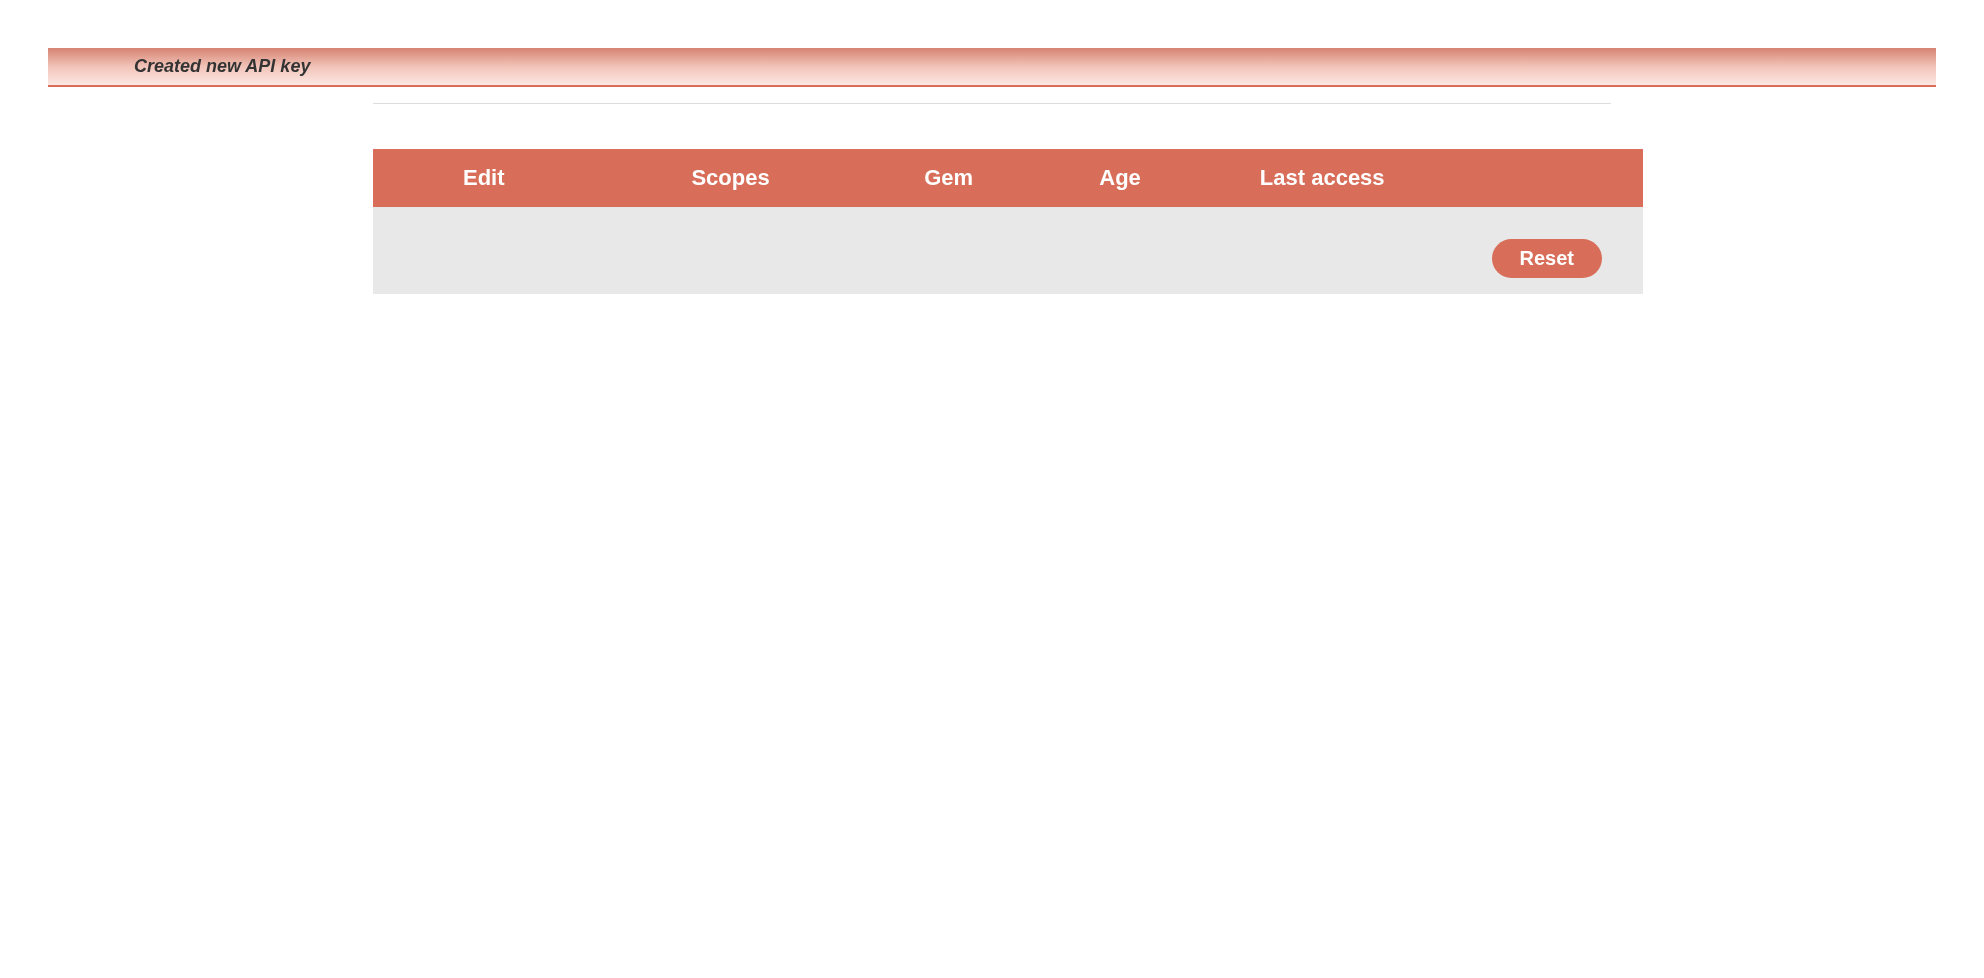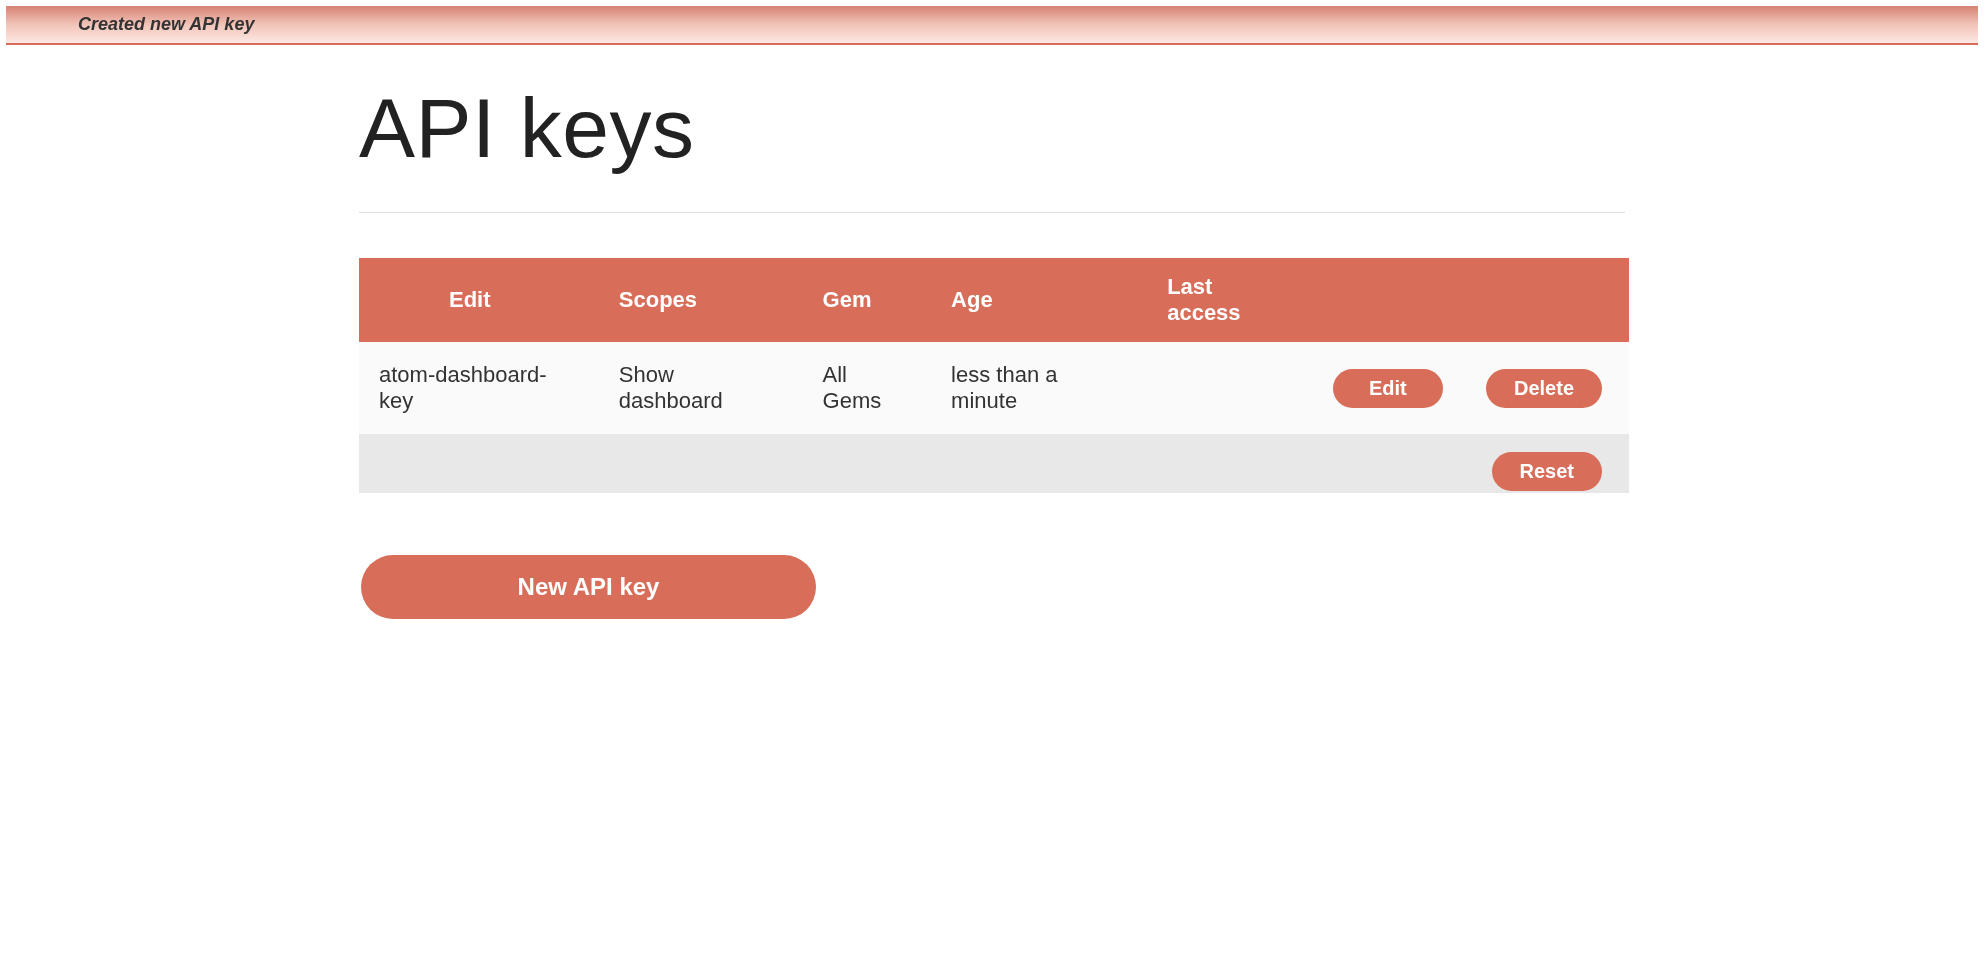--- a/index.html
+++ b/index.html
@@ -1,16 +1,16 @@
 <!DOCTYPE html>
 <html><head>
   <meta charset="utf-8">
   <style>
     * {
-      margin: 2px;
+      margin: 16px;
       padding: 0;
       box-sizing: border-box;
     }
 
     body {
       font-family: "Helvetica Neue", Helvetica, Arial, sans-serif;
       background: #ffffff;
       color: #333;
     }
 
@@ -142,53 +142,38 @@
     }
   </style>
 </head>
 <body>
 
 <div class="flash-banner">
   <span>Created new API key</span>
 </div>
 
 <div class="container">
-  <h1 class="page-title">API keys</h1>
 
   <hr class="divider">
 
 
 
   <table class="keys-table">
     <thead>
       <tr>
         <th>Edit</th>
         <th>Scopes</th>
         <th>Gem</th>
         <th>Age</th>
         <th>Last access</th>
         <th></th>
       </tr>
     </thead>
     <tbody>
-      <tr class="data-row">
-        <td>atom-dashboard-key</td>
-        <td>Show dashboard</td>
-        <td>All Gems</td>
-        <td>less than a minute</td>
-        <td></td>
-        <td class="actions-cell">
-          <button class="btn">Edit</button>
-          <button class="btn">Delete</button>
-        </td>
-      </tr>
       <tr class="footer-row">
         <td colspan="6" class="actions-cell">
           <button class="btn">Reset</button>
         </td>
       </tr>
     </tbody>
   </table>
 
-  <div class="new-key-wrapper">
-    <button class="btn btn-large">New API key</button>
-  </div>
 </div>
 
 </body></html>

